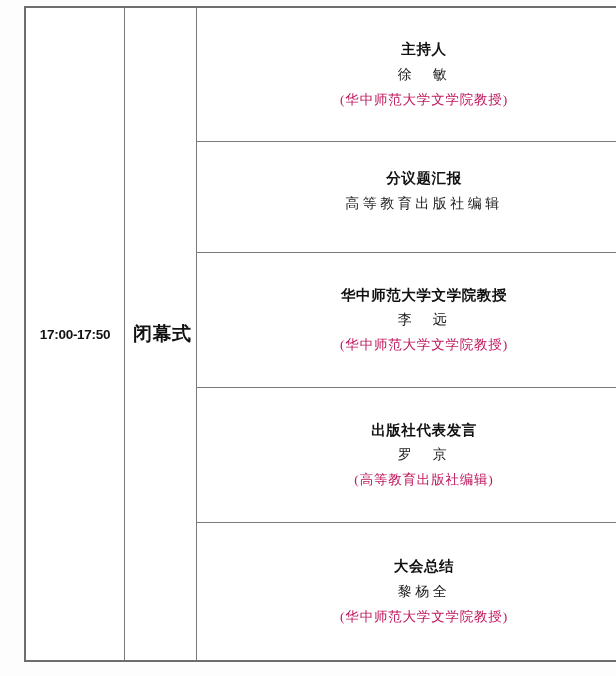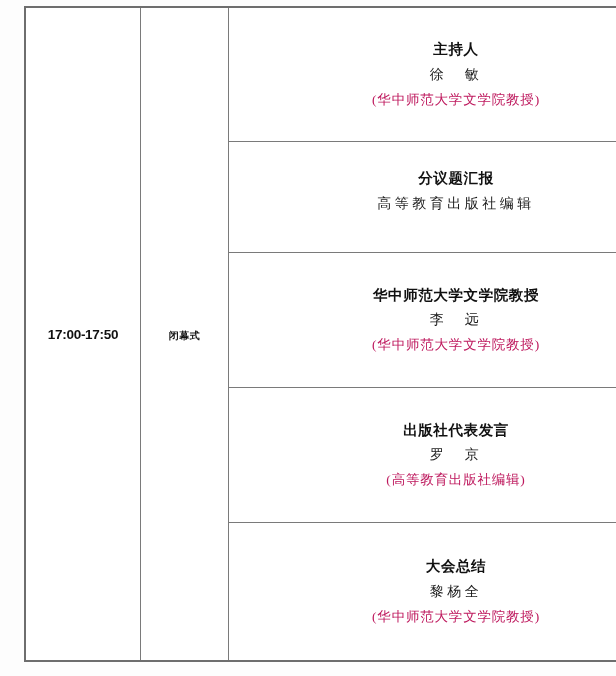--- a/index.html
+++ b/index.html
@@ -38,21 +38,21 @@
   }
 
   table.schedule {
     border-width: 2px;
     border-color: #6e6e6e;
   }
 
   td {
     vertical-align: middle;
     text-align: center;
-    padding: 16px;
+    padding: 8px;
   }
 
   td.time-cell {
     width: 82px;
   }
   td.kind-cell {
     width: 55px;
   }
   td.detail-cell {
     width: 434px;
@@ -62,21 +62,21 @@
   .time-text {
     font-family: "Liberation Sans", "DejaVu Sans", sans-serif;
     font-size: 13.5px;
     font-weight: bold;
     letter-spacing: -0.3px;
     color: #111;
     white-space: nowrap;
   }
 
   .kind-text {
-    font-size: 10px;
+    font-size: 19px;
     font-weight: bold;
     color: #111;
     letter-spacing: 0.5px;
     white-space: nowrap;
   }
 
   .entry {
     display: block;
     line-height: 1.0;
   }

